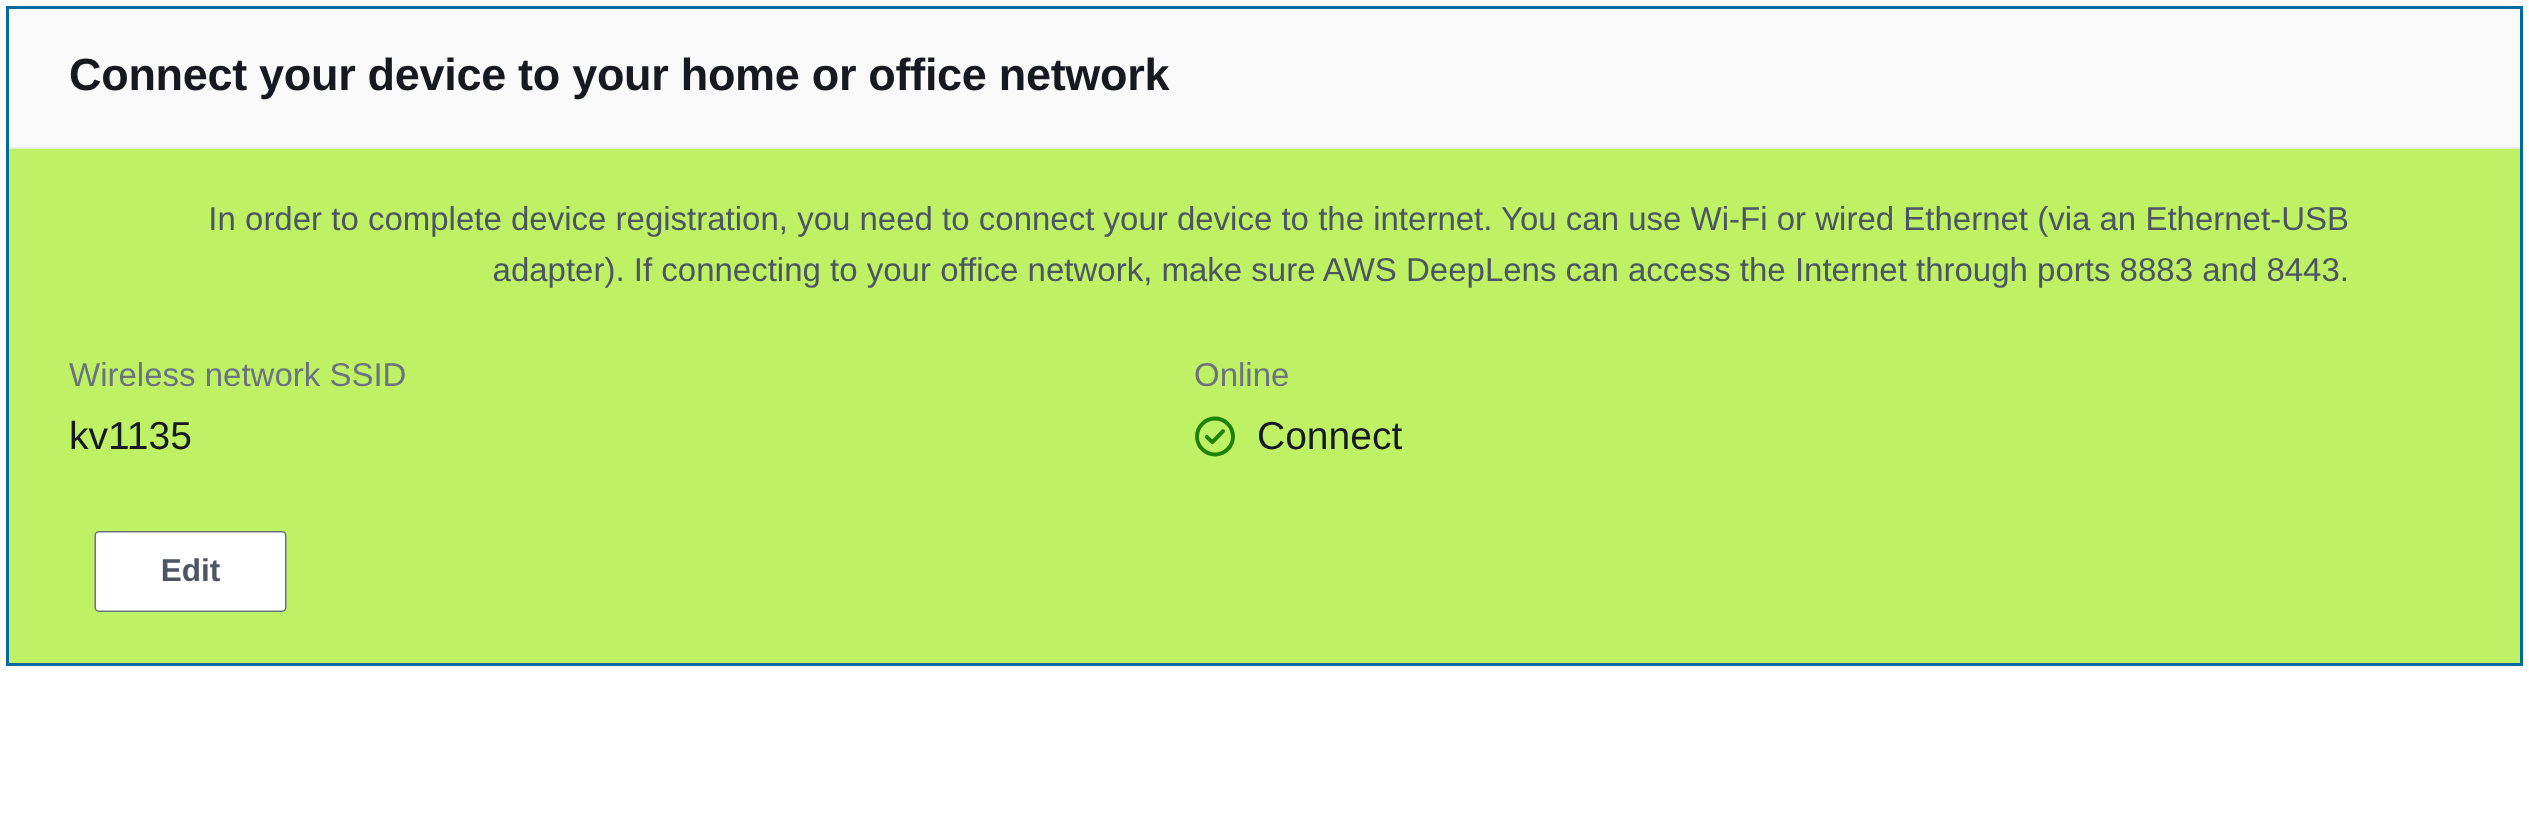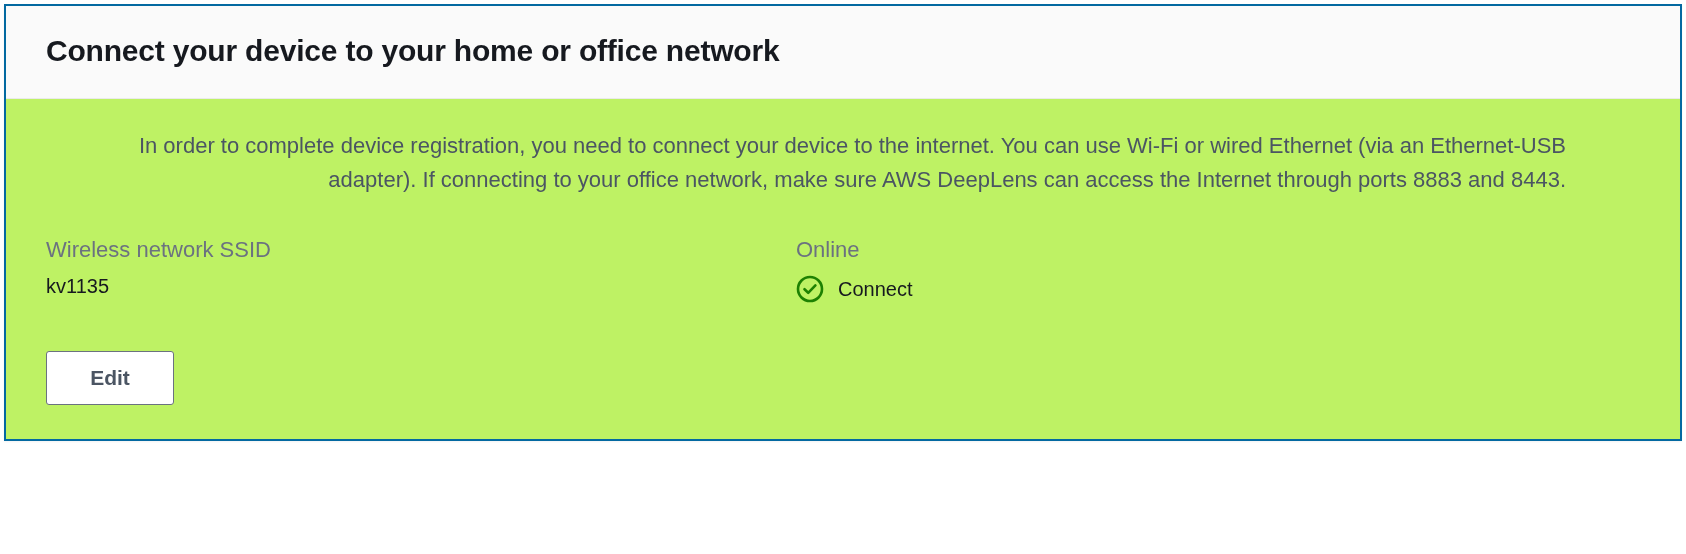--- a/index.html
+++ b/index.html
@@ -53,21 +53,21 @@
       width: 750px;
     }
     .field-status {
       flex: 1;
     }
     .field-label {
       font-size: 22px;
       color: #6b7280;
     }
     .field-value {
-      font-size: 20px;
+      font-size: 26px;
       color: #16191f;
       font-weight: 400;
     }
     .status-row {
       display: flex;
       align-items: center;
       gap: 14px;
     }
     .status-icon {
       width: 28px;
@@ -87,20 +87,21 @@
       min-width: 128px;
       height: 54px;
       padding: 0 28px;
       background: #ffffff;
       border: 1.5px solid #6b7280;
       border-radius: 3px;
       font-size: 21px;
       font-weight: 700;
       color: #4b5563;
       cursor: pointer;
+      margin-left: 17px;
     }
   </style>
 </head>
 <body>
 
 <div class="panel">
   <div class="panel-header">
     <h1>Connect your device to your home or office network</h1>
   </div>
   <div class="panel-body">

